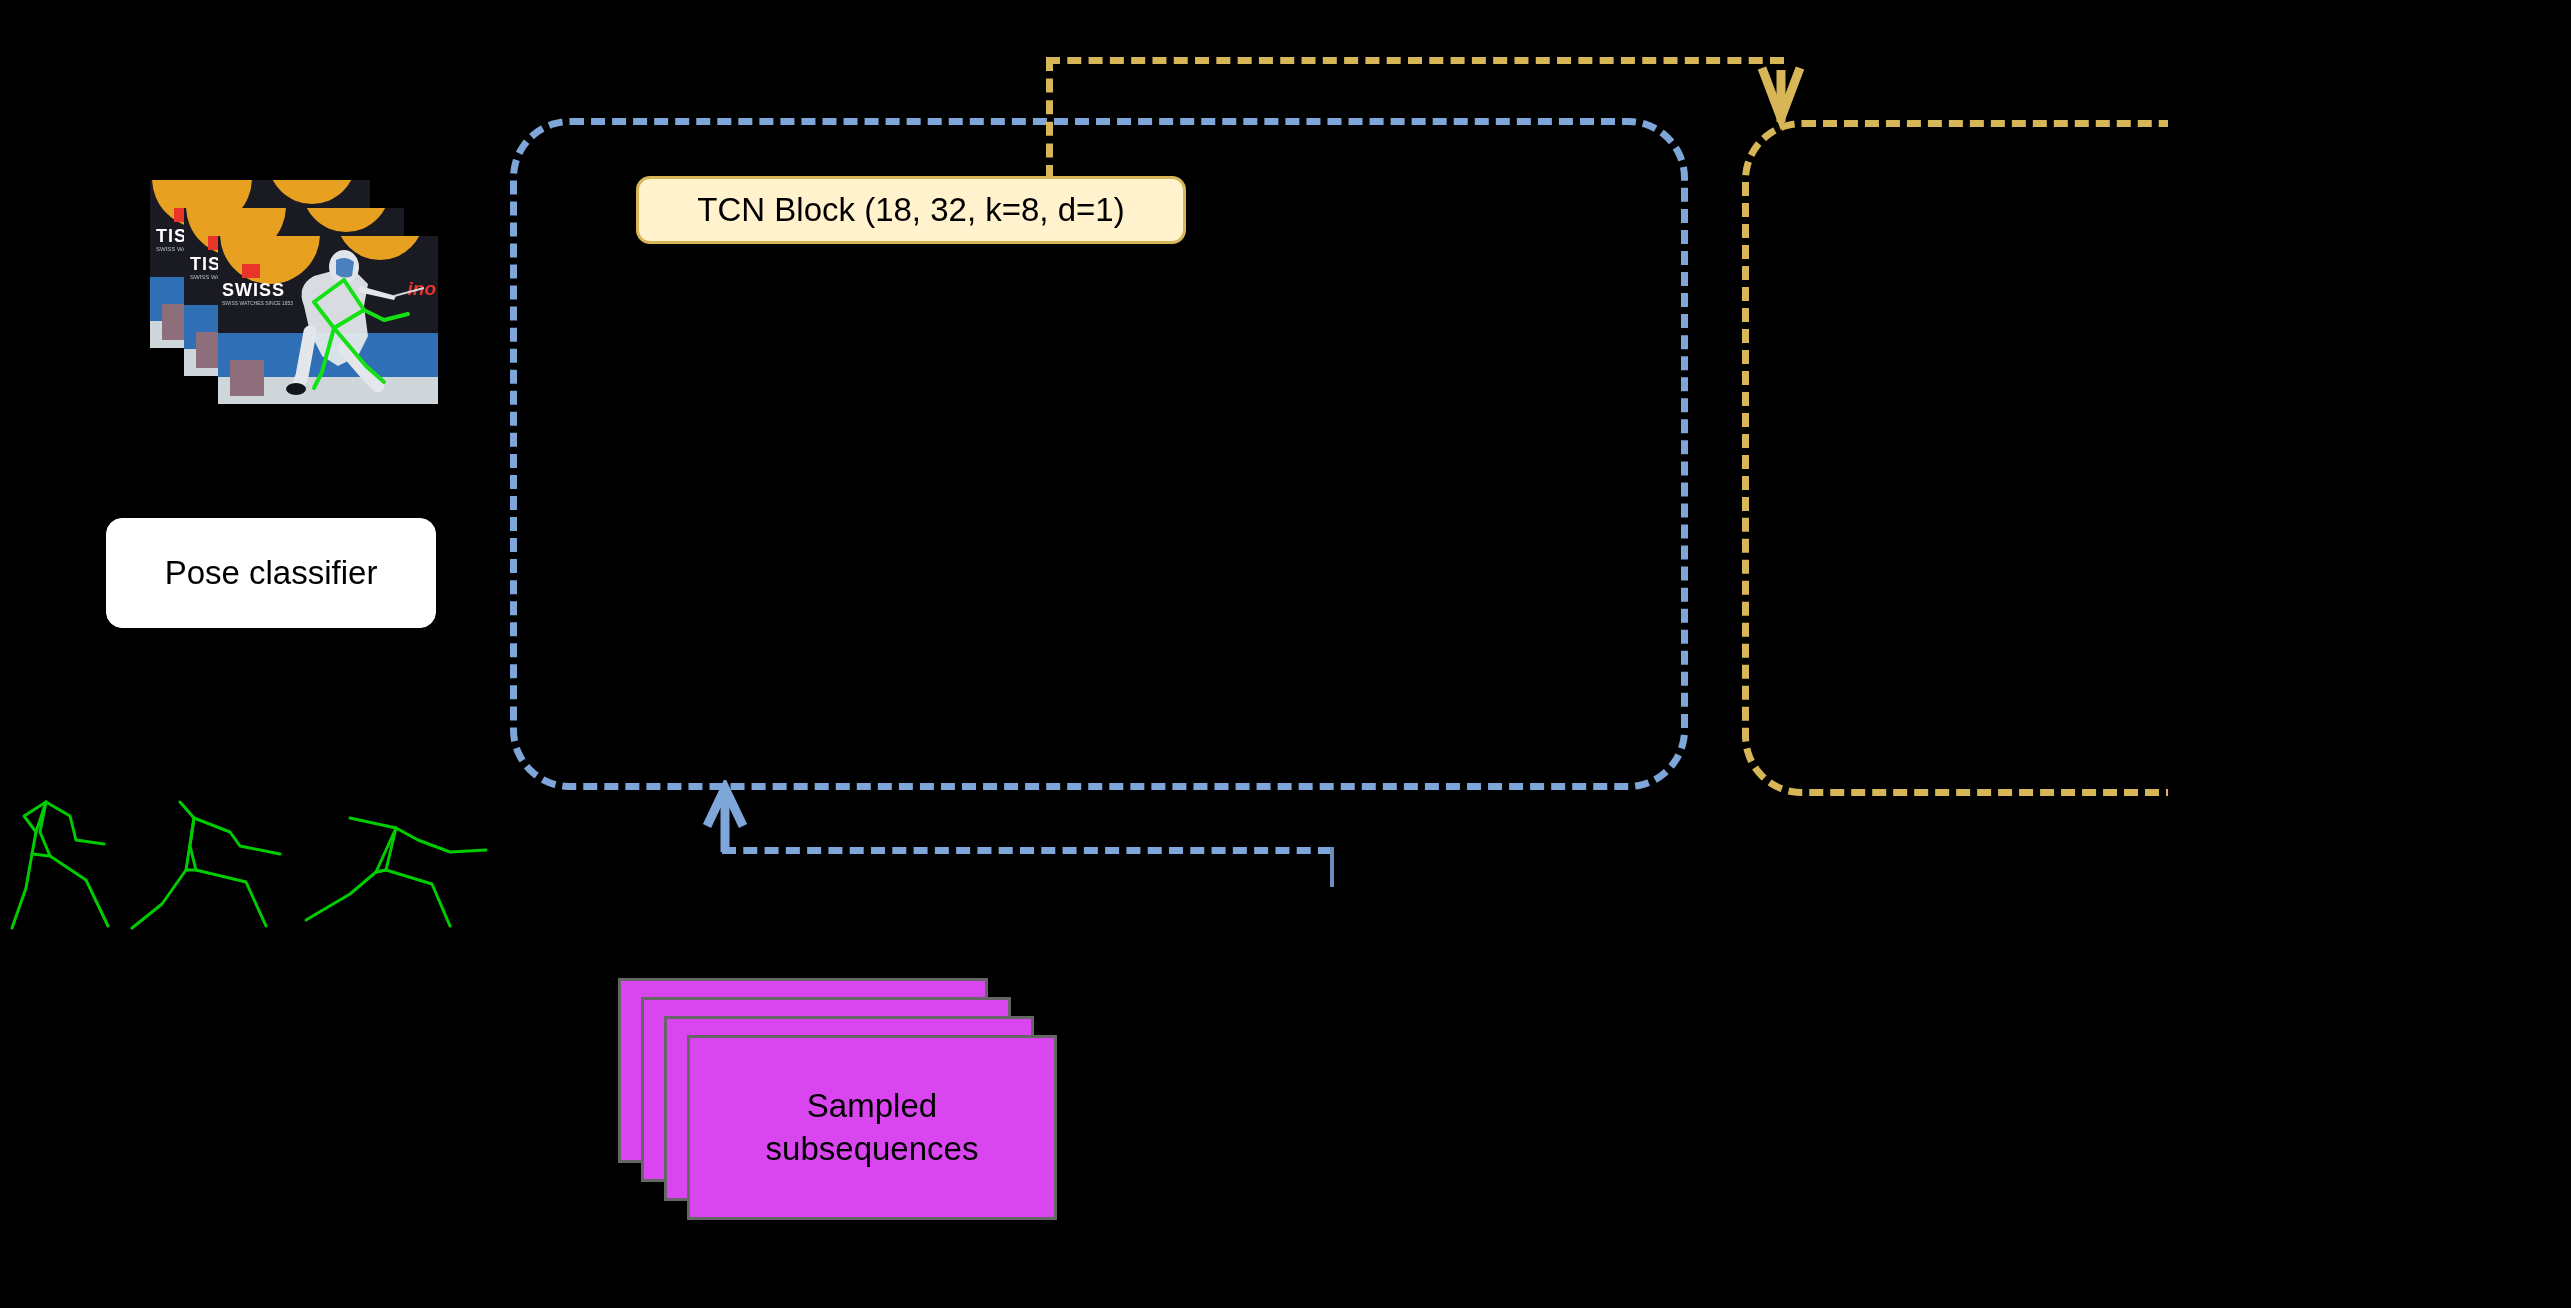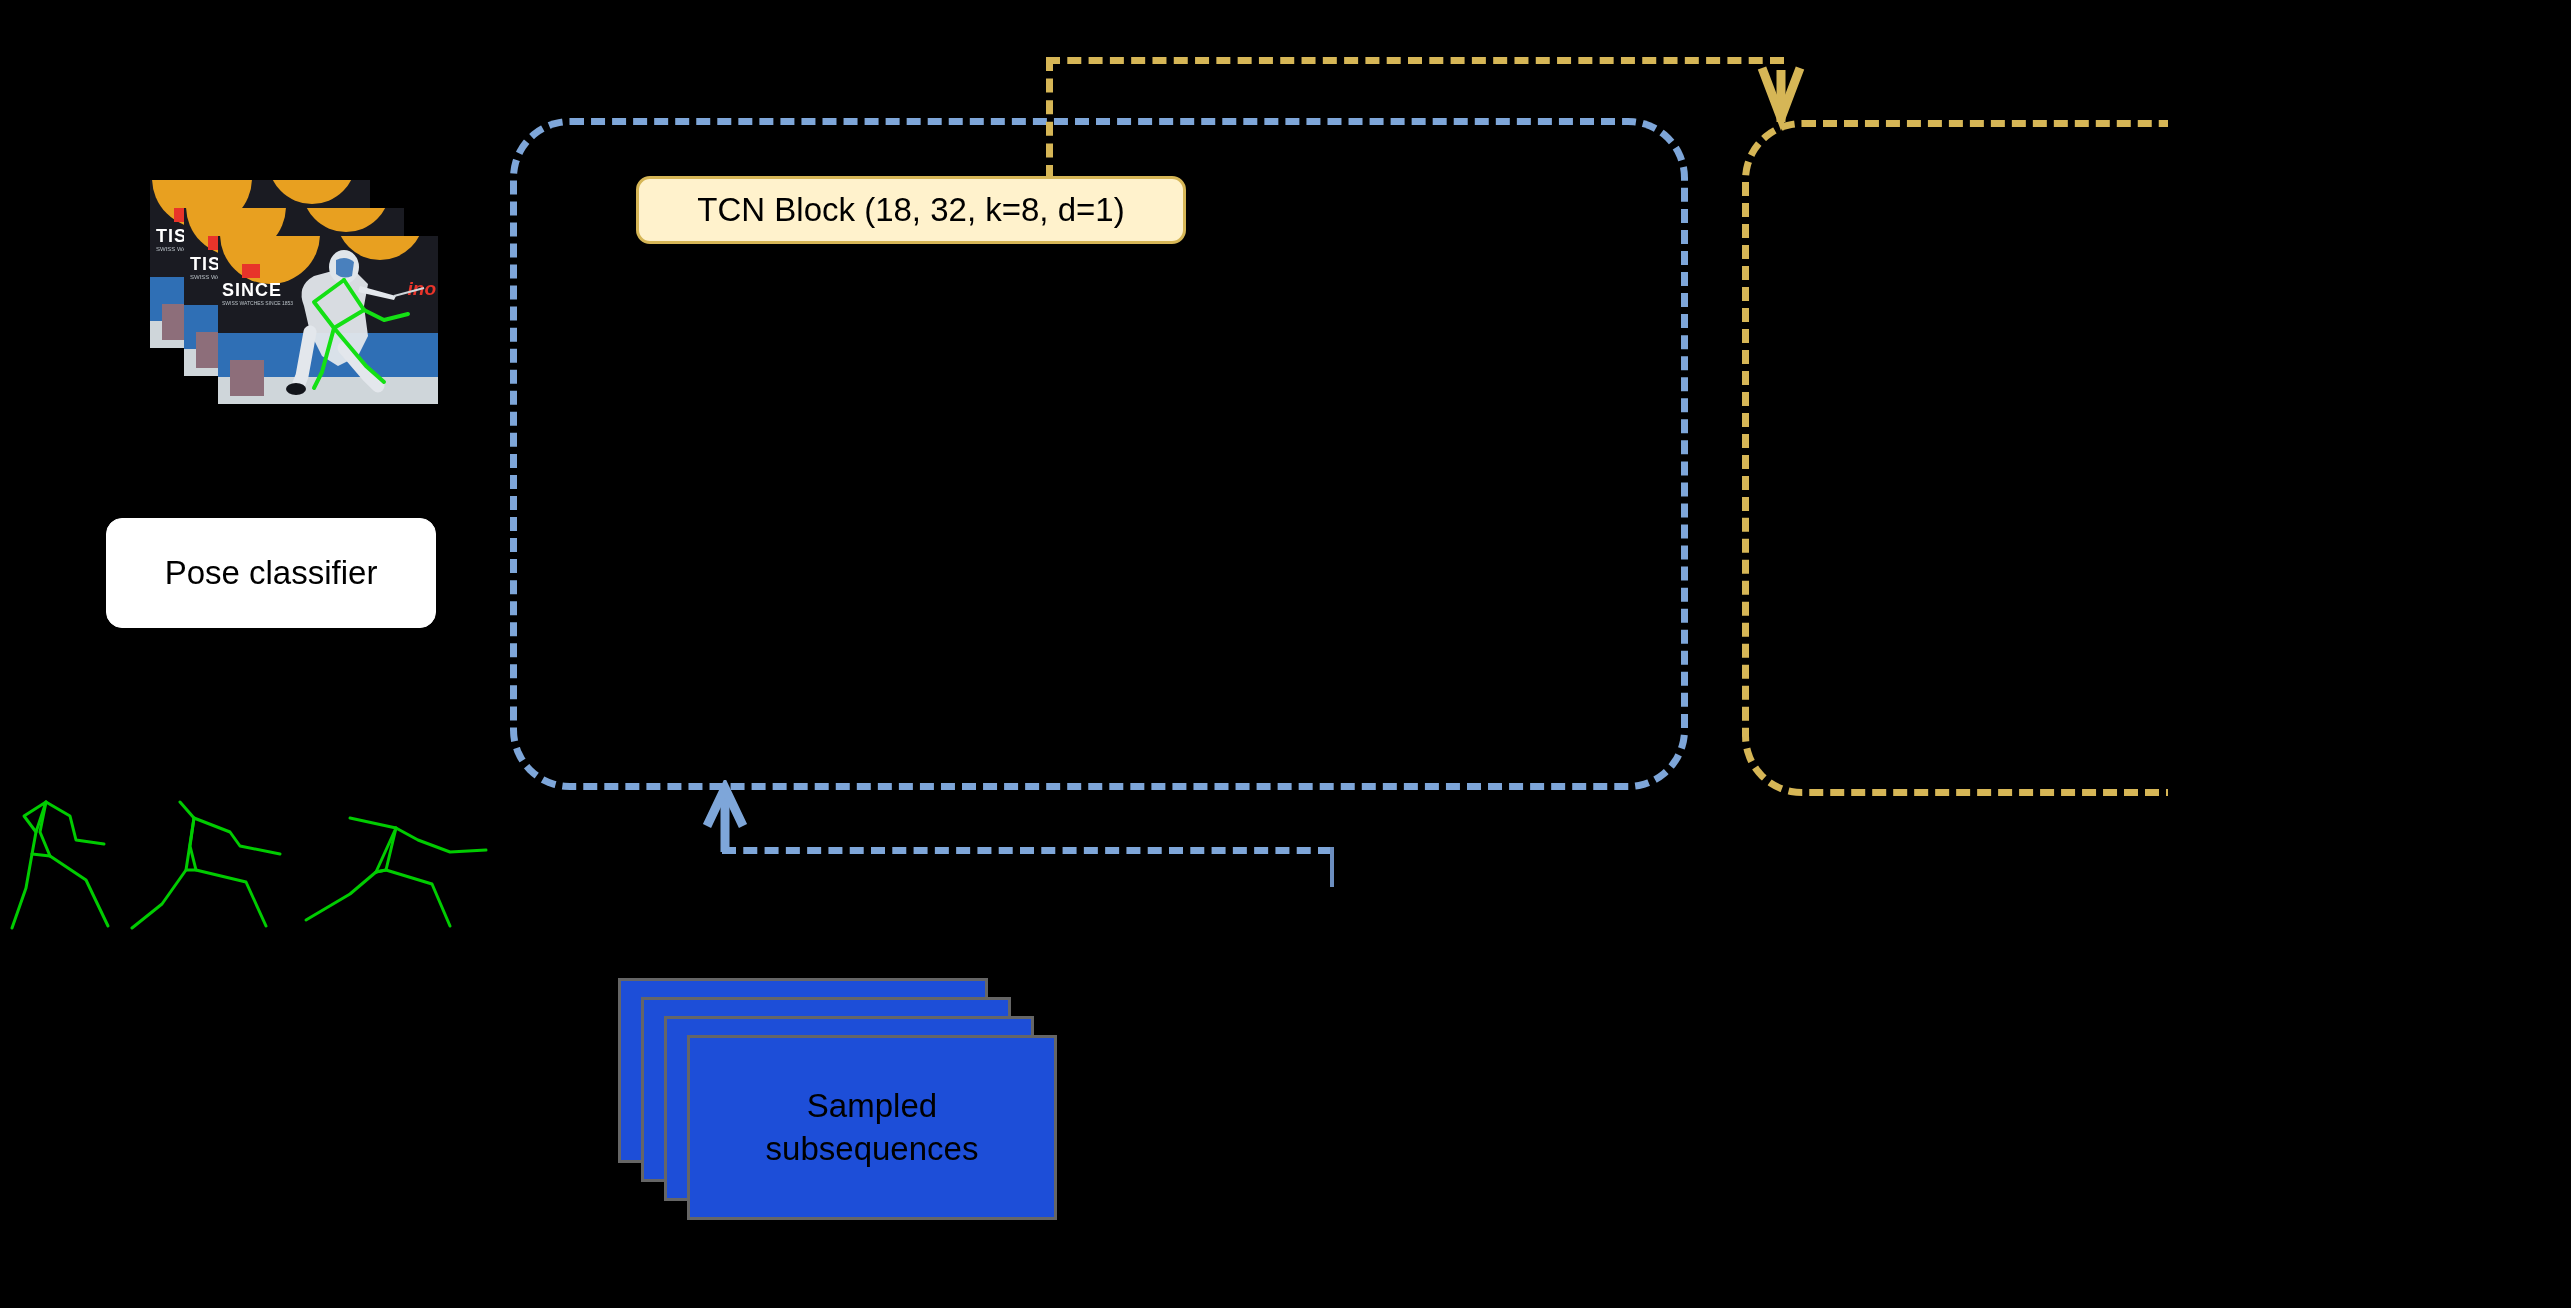--- a/index.html
+++ b/index.html
@@ -69,21 +69,21 @@
     background: #dae8fc;
     border: 3px solid #6c8ebf;
     border-radius: 26px;
     font-size: 33px;
   }
 
   
   .card-stack { position: absolute; }
   .card {
     position: absolute;
-    background: #1d4ed8;
+    background: #d946ef;
     border: 3px solid #666666;
     box-sizing: border-box;
     display: flex;
     align-items: center;
     justify-content: center;
     text-align: center;
     color: #000000;
     font-size: 33px;
     line-height: 1.3;
     white-space: pre-line;
@@ -220,21 +220,21 @@
       <div class="purple-tile" style="left:12px; top:124px; width:34px; height:36px;"></div>
     </div>
 
     <div class="frame" style="left:68px; top:56px;">
       <div class="fr-top"></div>
       <div class="fr-blue"></div>
       <div class="fr-floor"></div>
       <div class="fr-orange1" style="left:2px; top:-44px; width:100px; height:92px;"></div>
       <div class="fr-orange2" style="left:118px; top:-56px; width:88px; height:80px;"></div>
       <div class="redbox" style="left:24px; top:28px; width:18px; height:14px;"></div>
-      <div class="tissot" style="left:4px; top:44px; font-size:18px;">SINCE</div>
+      <div class="tissot" style="left:4px; top:44px; font-size:18px;">SWISS</div>
       <div class="tissot-sub" style="left:4px; top:64px; font-size:5px;">SWISS WATCHES SINCE 1853</div>
       <div class="ino" style="right:2px; top:42px; font-size:19px;">ino</div>
       <div class="purple-tile" style="left:12px; top:124px; width:34px; height:36px;"></div>
 
       <svg class="abs" style="left:0; top:0; width:220px; height:168px;" viewBox="0 0 220 168">
         <path d="M86 70 Q78 50 96 40 L118 34 Q132 30 140 38 L150 48 L146 70 L150 100
                  L140 120 L120 130 L104 120 L92 96 Z" fill="#e3e7ec" opacity="0.95"></path>
         <ellipse cx="126" cy="31" rx="15" ry="17" fill="#dfe5ea"></ellipse>
         <path d="M118 24 q10 -5 18 2 l-2 14 q-9 4 -16 -2 z" fill="#2f6fb5" opacity="0.85"></path>
         <path d="M140 56 L176 64 L178 60 L142 50 Z" fill="#e3e7ec"></path>

